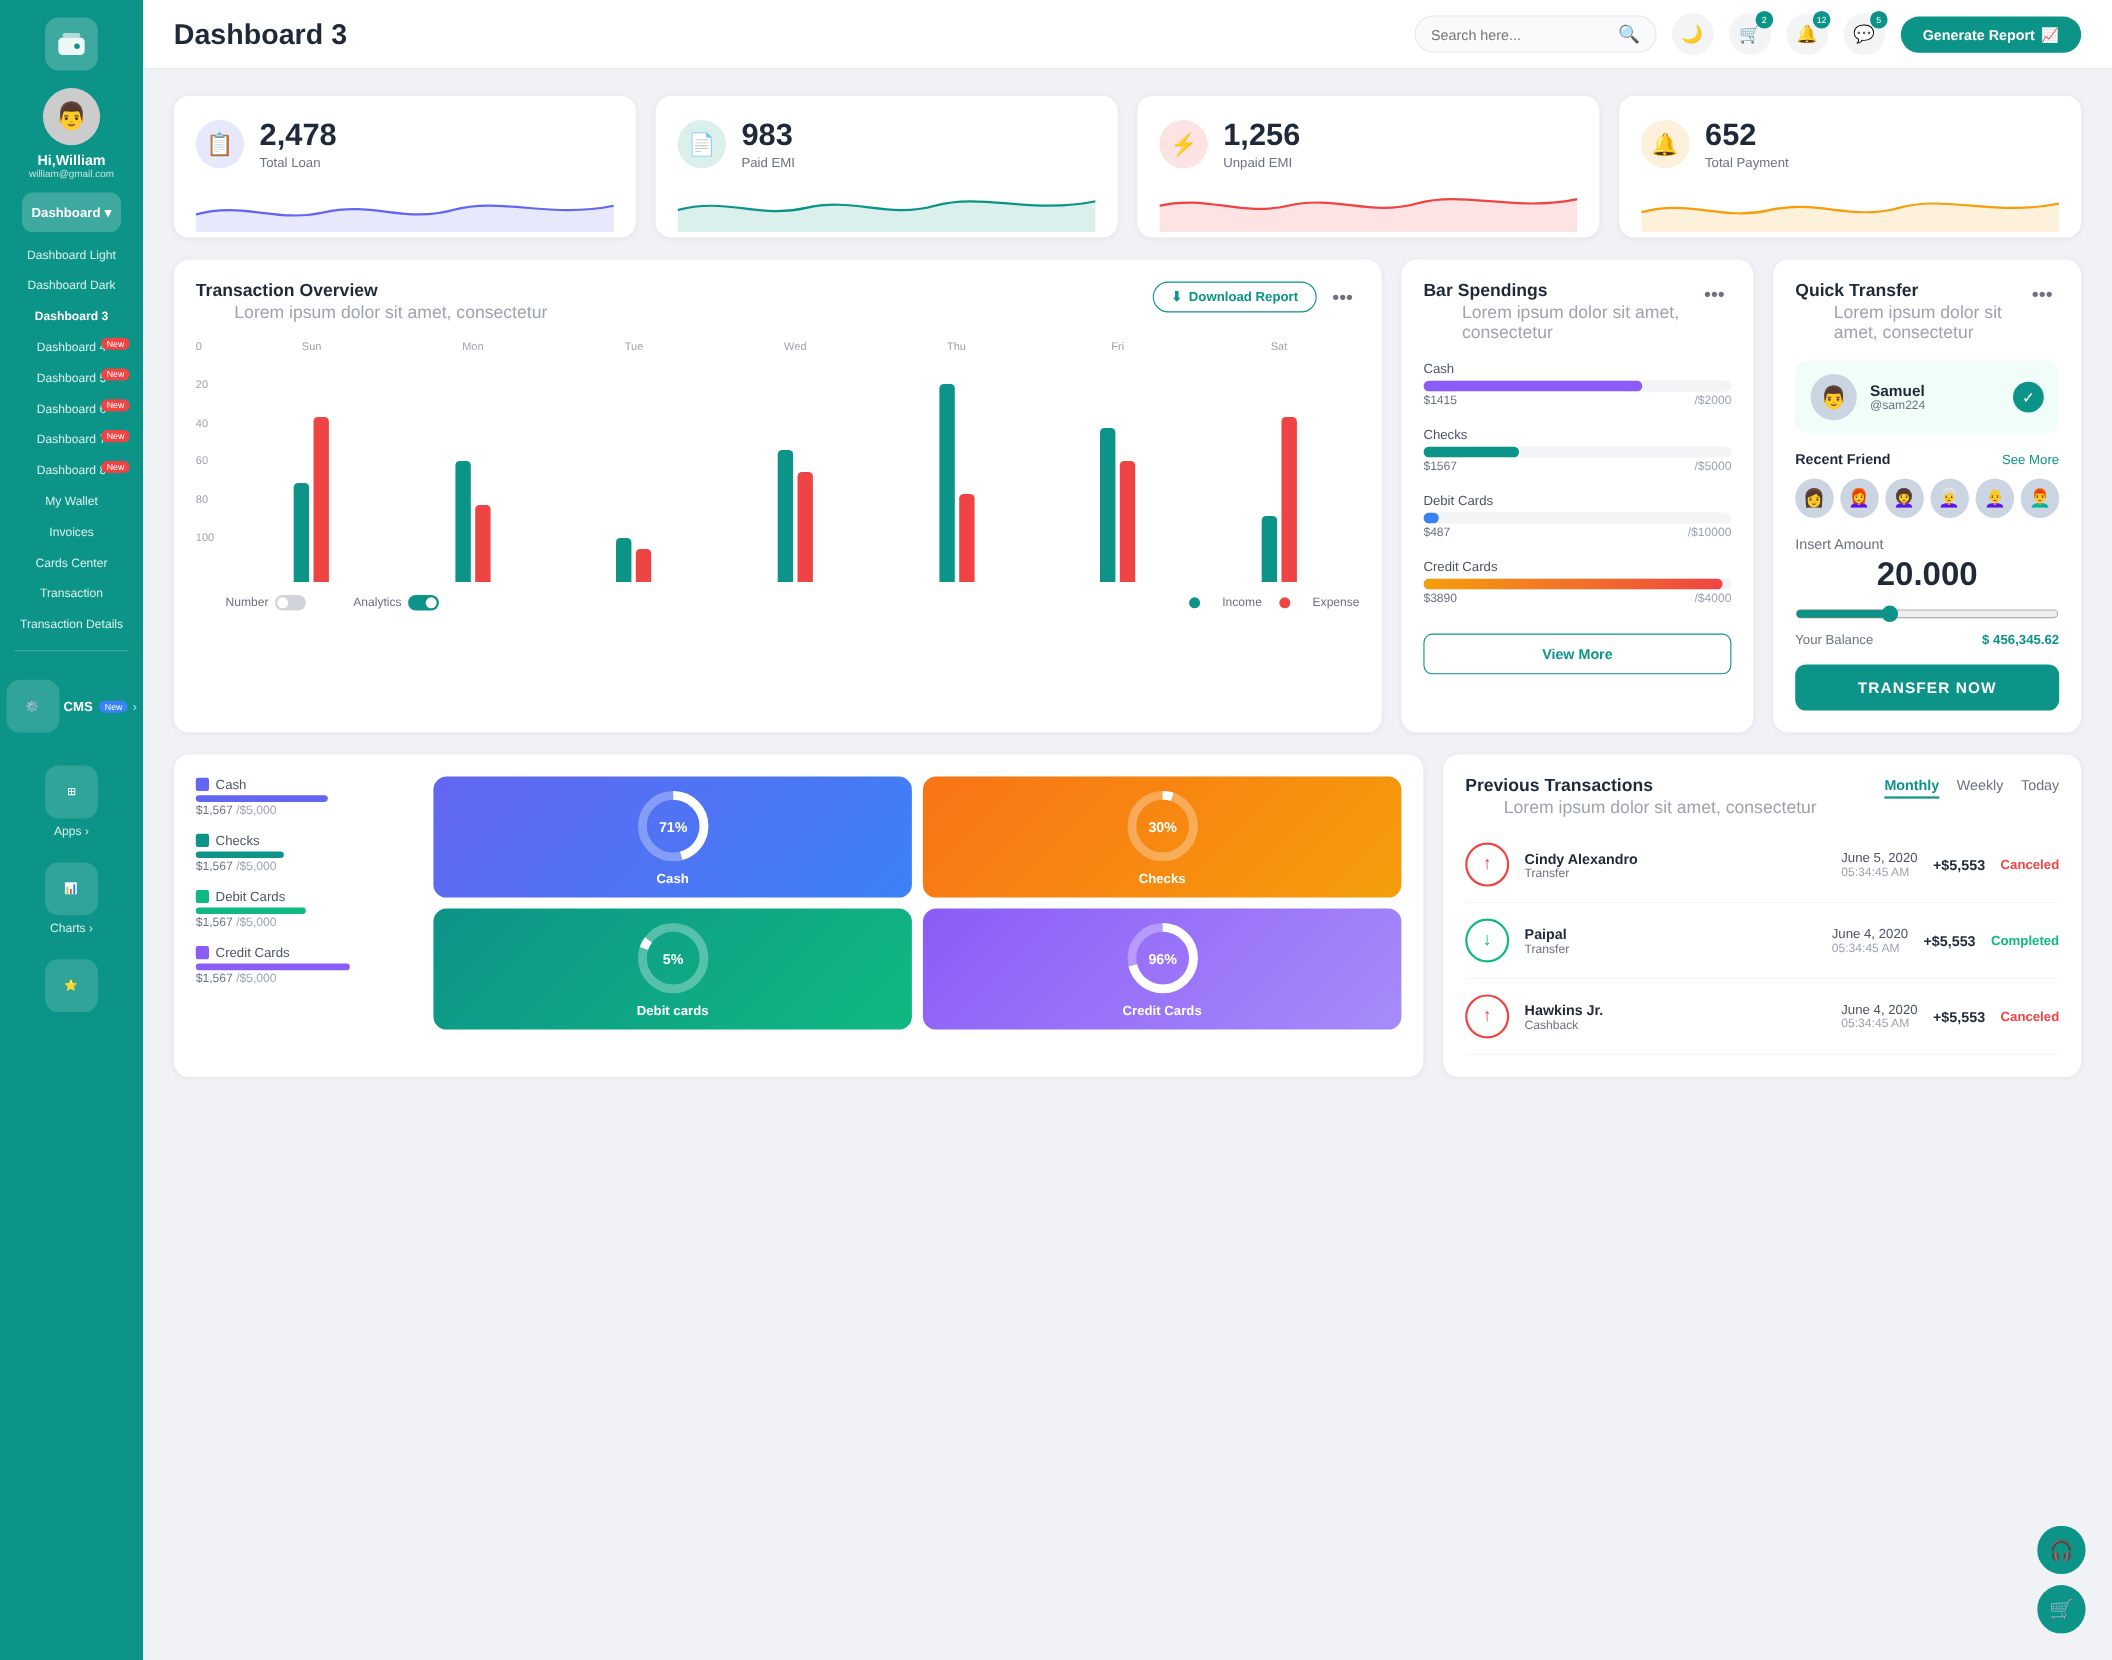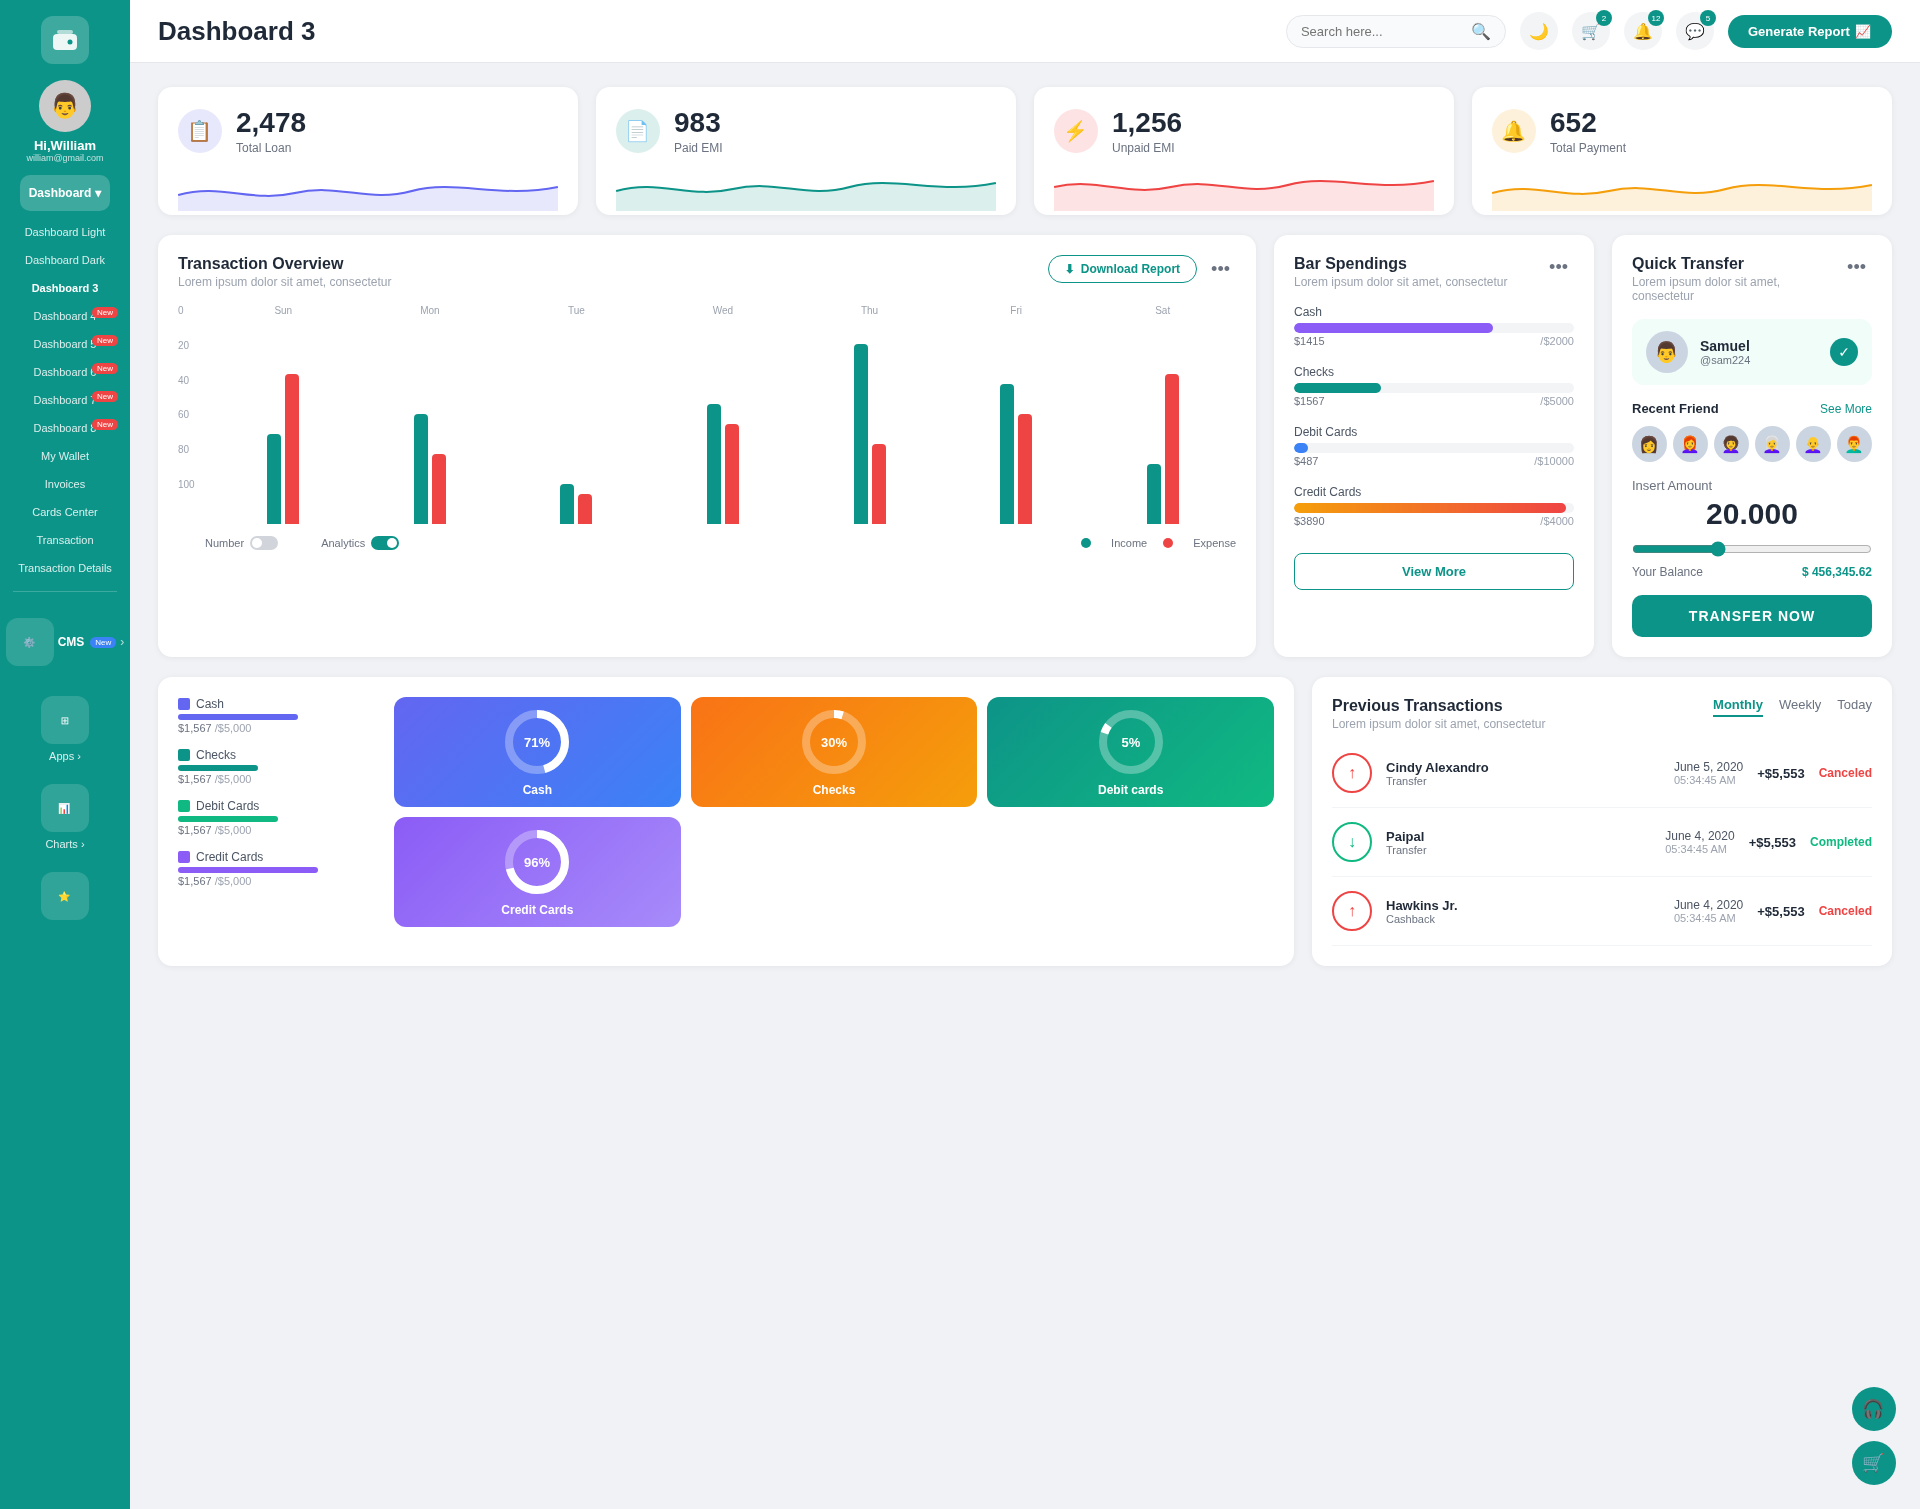--- a/index.html
+++ b/index.html
@@ -129,21 +129,21 @@
     .stat-label { font-size: 12px; color: #6b7280; margin-top: 2px; }
     .stat-wave { width: 100%; height: 48px; }
 
     
     .middle-row { display: grid; grid-template-columns: 1fr 320px 280px; gap: 18px; margin-bottom: 20px; }
 
     
     .card { background: #fff; border-radius: 14px; padding: 20px; box-shadow: 0 1px 6px rgba(0,0,0,0.06); }
     .card-header { display: flex; align-items: flex-start; justify-content: space-between; margin-bottom: 16px; }
     .card-title { font-size: 16px; font-weight: 700; color: #1f2937; }
-    .card-subtitle { font-size: 12px; color: #9ca3af; margin-top: 2px; }
+    .card-subtitle { font-size: 16px; color: #9ca3af; margin-top: 2px; margin-left: 35px; }
     .download-btn {
       background: #fff; border: 1.5px solid #0d9488; color: #0d9488;
       border-radius: 20px; padding: 6px 16px; font-size: 12px; font-weight: 600;
       cursor: pointer; display: flex; align-items: center; gap: 6px;
     }
     .card-actions { display: flex; align-items: center; gap: 8px; }
     .dots-btn { background: none; border: none; cursor: pointer; font-size: 18px; color: #6b7280; padding: 2px 6px; }
 
     
     .bar-chart-area { position: relative; }
@@ -219,21 +219,21 @@
     
     .bottom-row { display: grid; grid-template-columns: 1fr 580px; gap: 18px; }
 
     
     .spendings-grid { display: grid; grid-template-columns: 200px 1fr; gap: 16px; }
     .spending-list { display: flex; flex-direction: column; gap: 14px; }
     .spending-list-item { }
     .spending-item-label { font-size: 12px; color: #4b5563; display: flex; align-items: center; gap: 6px; margin-bottom: 3px; }
     .spending-item-bar { height: 6px; border-radius: 3px; margin-bottom: 2px; }
     .spending-item-values { font-size: 11px; color: #6b7280; }
-    .donut-grid { display: grid; grid-template-columns: 1fr 1fr 1fr; gap: 10px; }
+    .donut-grid { display: grid; grid-template-columns: 1fr 1fr; gap: 10px; }
     .donut-card {
       border-radius: 12px; padding: 10px;
       display: flex; flex-direction: column; align-items: center; justify-content: center;
       min-height: 100px;
     }
     .donut-label { font-size: 12px; color: #fff; font-weight: 600; margin-top: 6px; }
 
     
     .prev-trans-tabs { display: flex; gap: 16px; }
     .prev-tab { font-size: 13px; color: #6b7280; cursor: pointer; padding-bottom: 3px; }

